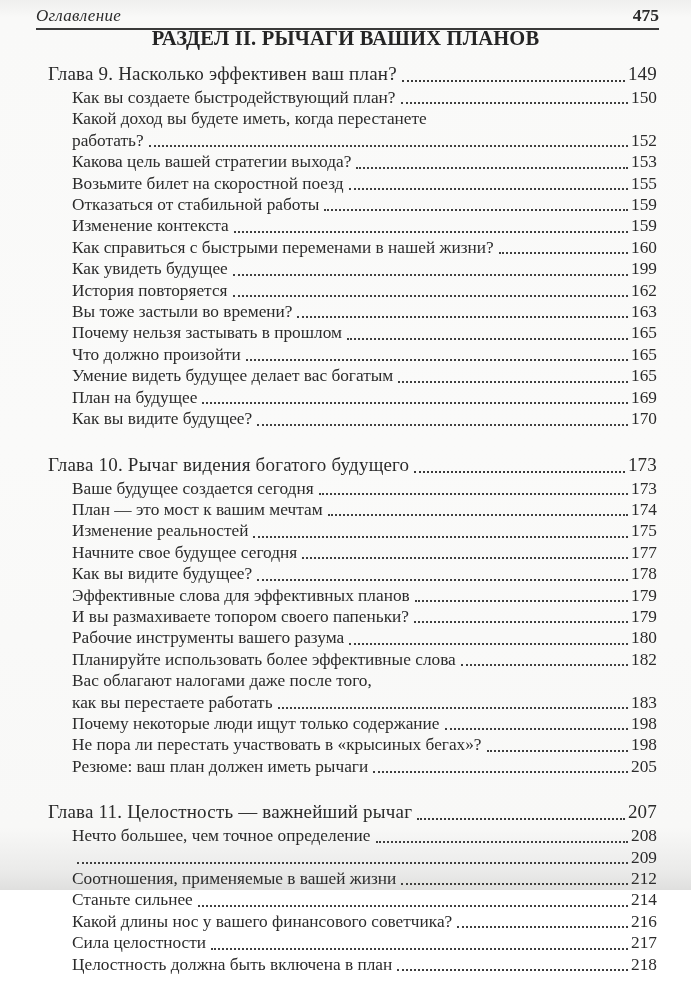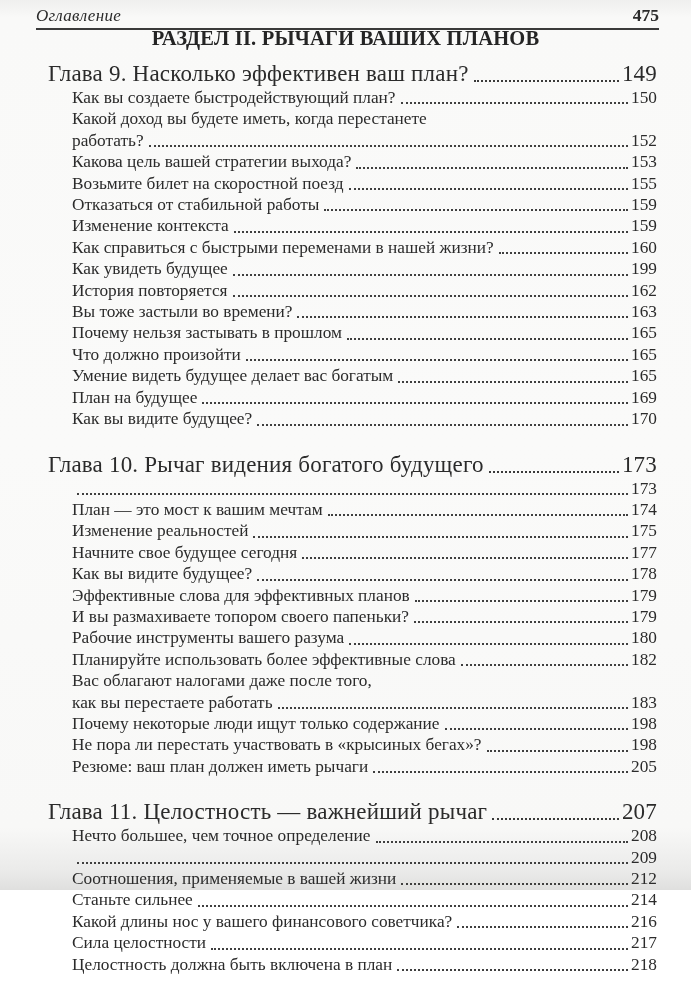--- a/index.html
+++ b/index.html
@@ -52,21 +52,21 @@
     color: #242424;
   }
   .toc {
     padding: 11px 34px 0 48px;
   }
   .row {
     display: flex;
     align-items: flex-end;
   }
   .row.chapter {
-    font-size: 23px;
+    font-size: 19px;
     line-height: 26px;
     letter-spacing: 0.2px;
     justify-content: center;
   }
   .row.chapter + .row,
   .row.item + .row.chapter,
   .row.cont + .row.chapter { }
   .row.chapter.gap {
     margin-top: 22px;
   }
@@ -192,20 +192,21 @@
         <span class="entry-text">Как вы видите будущее?</span>
         <span class="dots"></span>
         <span class="entry-page">170</span>
       </div>
       <div class="row chapter gap">
         <span class="entry-text">Глава 10. Рычаг видения богатого будущего</span>
         <span class="dots"></span>
         <span class="entry-page">173</span>
       </div>
       <div class="row item">
+        <span class="entry-text">Ваше будущее создается сегодня</span>
         <span class="dots"></span>
         <span class="entry-page">173</span>
       </div>
       <div class="row item">
         <span class="entry-text">План — это мост к вашим мечтам</span>
         <span class="dots"></span>
         <span class="entry-page">174</span>
       </div>
       <div class="row item">
         <span class="entry-text">Изменение реальностей</span>

